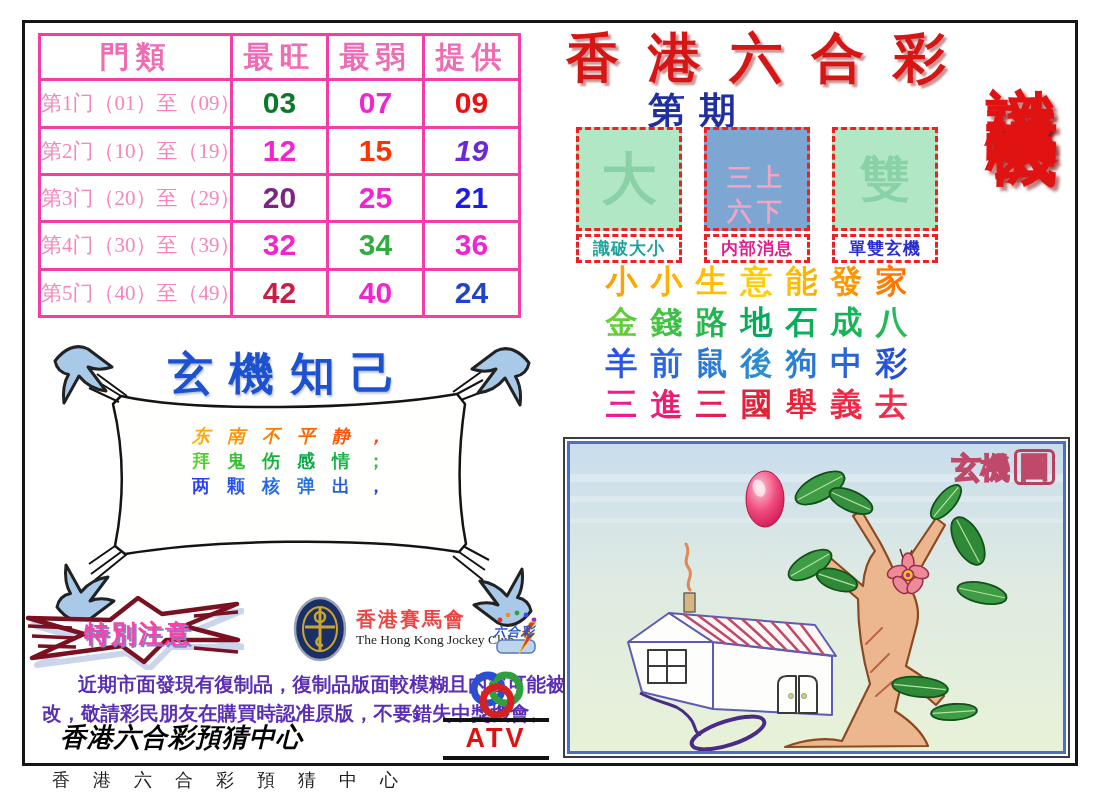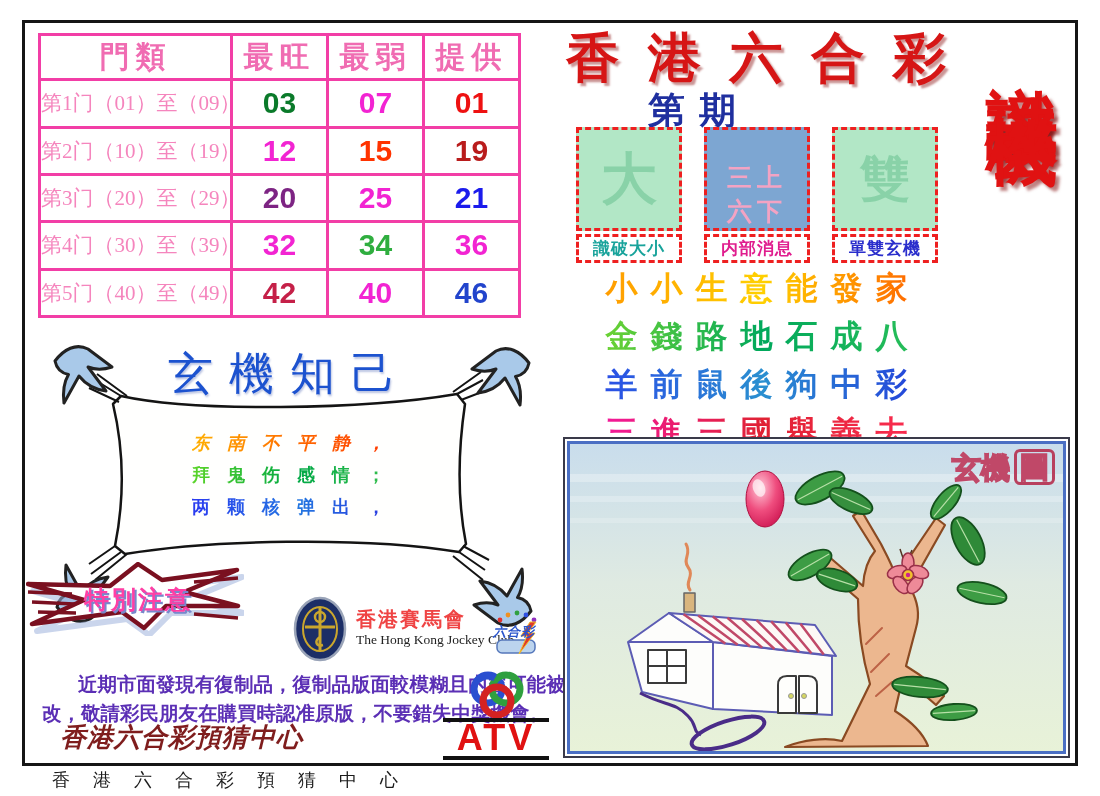--- a/index.html
+++ b/index.html
@@ -37,50 +37,50 @@
   .pred-main{height:104px;border:3px dashed #ee2020;display:flex;align-items:center;justify-content:center;flex-direction:column;}
   .pred-main .big{font-size:56px;font-weight:700;line-height:1;}
   .pred-main .two-line{font-size:25px;font-weight:700;letter-spacing:5px;line-height:1.35;text-align:center;}
   .pred-label{margin-top:3px;height:29px;border:3px dashed #ee2020;display:flex;align-items:center;justify-content:center;
     font-size:17px;font-weight:700;background:#fff;letter-spacing:1px;}
 
   
   #right-poems{left:583px;top:261px;width:360px;text-align:center;}
   .rpoem{height:41px;line-height:41px;font-size:32px;font-weight:700;letter-spacing:13px;white-space:nowrap;
     font-family:"Liberation Serif",serif;}
-  .grad-text{-webkit-background-clip:text;background-clip:text;margin-top:7px;-webkit-text-fill-color:transparent;}
+  .grad-text{-webkit-background-clip:text;background-clip:text;-webkit-text-fill-color:transparent;}
 
   
   #banner-svg{left:33px;top:338px;}
-  #banner-title{left:168px;top:344px;font-size:45px;font-weight:400;color:#1c52cf;letter-spacing:16px;
+  #banner-title{left:168px;top:344px;font-size:45px;font-weight:700;color:#1c52cf;letter-spacing:16px;
     font-family:"Liberation Serif",serif;text-shadow:1px 2px 2px rgba(30,60,160,.3);white-space:nowrap;}
   #banner-poem{left:192px;top:424px;}
   .bpoem{height:25px;line-height:25px;font-size:18px;font-weight:700;letter-spacing:17px;white-space:nowrap;}
 
   
-  #burst-wrap{left:26px;top:562px;width:218px;height:74px;}
+  #burst-wrap{left:26px;top:596px;width:218px;height:74px;}
   #burst-text{left:58px;top:21px;font-size:25px;font-weight:700;color:#ff3fa5;letter-spacing:2px;
     text-shadow:2px 2px 0 #7788cc;white-space:nowrap;}
   #warning{left:42px;top:670px;width:424px;color:#5b2fb5;font-size:19.5px;font-weight:600;line-height:29px;white-space:nowrap;}
   #warning .indent{padding-left:36px;}
-  #signature{left:60px;top:720px;font-size:26px;font-weight:700;font-style:italic;color:#7f1d1d;
+  #signature{left:60px;top:720px;font-size:26px;font-weight:700;font-style:italic;color:#000000;
     font-family:"Liberation Serif",serif;letter-spacing:1px;text-align:center;}
   #footer-caption{left:52px;top:768px;font-size:18px;color:#1b1b1b;letter-spacing:9px;white-space:nowrap;}
 
   
   #jockey{left:292px;top:596px;width:252px;height:70px;}
   #jockey-cn{left:64px;top:10px;font-size:20px;font-weight:700;color:#ef4444;letter-spacing:2px;}
   #jockey-en{left:64px;top:36px;font-size:13.5px;color:#222;font-family:"Liberation Serif",serif;white-space:nowrap;}
   #mini-logo{left:198px;top:14px;width:52px;height:50px;}
   #mini-logo span{position:absolute;left:3px;top:13px;font-size:13px;font-weight:700;font-style:italic;color:#2a55cc;letter-spacing:1px;}
 
   
   #atv{left:443px;top:666px;width:106px;height:96px;}
   .atv-bar{position:absolute;left:0;width:106px;height:4px;background:#111;}
-  #atv-text{position:absolute;left:0;top:56px;width:106px;text-align:center;font-size:36px;font-weight:800;
+  #atv-text{position:absolute;left:0;top:56px;width:106px;text-align:center;font-size:27px;font-weight:800;
     color:#e01111;letter-spacing:3px;line-height:32px;}
 
   
   #mystery-frame{left:563px;top:437px;width:507px;height:321px;border:2px solid #3a3a4a;padding:2px;background:#fff;}
   #mystery-inner{width:100%;height:100%;border:3px solid #4a6fc4;position:relative;overflow:hidden;}
   #mystery-label{position:absolute;right:8px;top:5px;display:flex;gap:4px;align-items:flex-start;
     font-size:29px;font-weight:700;font-family:"Liberation Serif",serif;
     color:#d87288;-webkit-text-fill-color:#fff6f4;-webkit-text-stroke:1.8px #c04868;}
   #mystery-label .boxed{border:3px solid #b8405e;border-radius:6px;padding:0 3px;line-height:1.05;}
 </style>
@@ -103,45 +103,45 @@
       <tr>
     <th>門類</th>
     <th>最旺</th>
     <th>最弱</th>
     <th>提供</th>
   </tr>
   <tr>
     <td class="row-label">第1门（01）至（09）</td>
     <td class="num" style="color: rgb(10, 122, 42);">03</td>
     <td class="num" style="color: rgb(242, 36, 210);">07</td>
-    <td class="num" style="color: rgb(238, 17, 17);">01</td>
+    <td class="num" style="color: rgb(238, 17, 17);">09</td>
   </tr>
   <tr>
     <td class="row-label">第2门（10）至（19）</td>
     <td class="num" style="color: rgb(242, 36, 210);">12</td>
     <td class="num" style="color: rgb(255, 51, 0);">15</td>
-    <td class="num" style="color: #b91c1c;">19</td>
+    <td class="num" style="color: #6d28d9; font-style: italic;">19</td>
   </tr>
   <tr>
     <td class="row-label">第3门（20）至（29）</td>
     <td class="num" style="color: rgb(125, 36, 131);">20</td>
     <td class="num" style="color: rgb(242, 36, 210);">25</td>
     <td class="num" style="color: rgb(27, 27, 236);">21</td>
   </tr>
   <tr>
     <td class="row-label">第4门（30）至（39）</td>
     <td class="num" style="color: rgb(242, 36, 210);">32</td>
     <td class="num" style="color: rgb(47, 174, 63);">34</td>
     <td class="num" style="color: rgb(242, 36, 210);">36</td>
   </tr>
   <tr>
     <td class="row-label">第5门（40）至（49）</td>
     <td class="num" style="color: rgb(197, 32, 72);">42</td>
     <td class="num" style="color: rgb(242, 36, 210);">40</td>
-    <td class="num" style="color: rgb(34, 68, 204);">46</td>
+    <td class="num" style="color: rgb(34, 68, 204);">24</td>
   </tr>
 </tbody>
   </table>
 
 <div class="abs" id="main-title">
   <span>香</span>
   <span>港</span>
   <span>六</span>
   <span>合</span>
   <span>彩</span>

